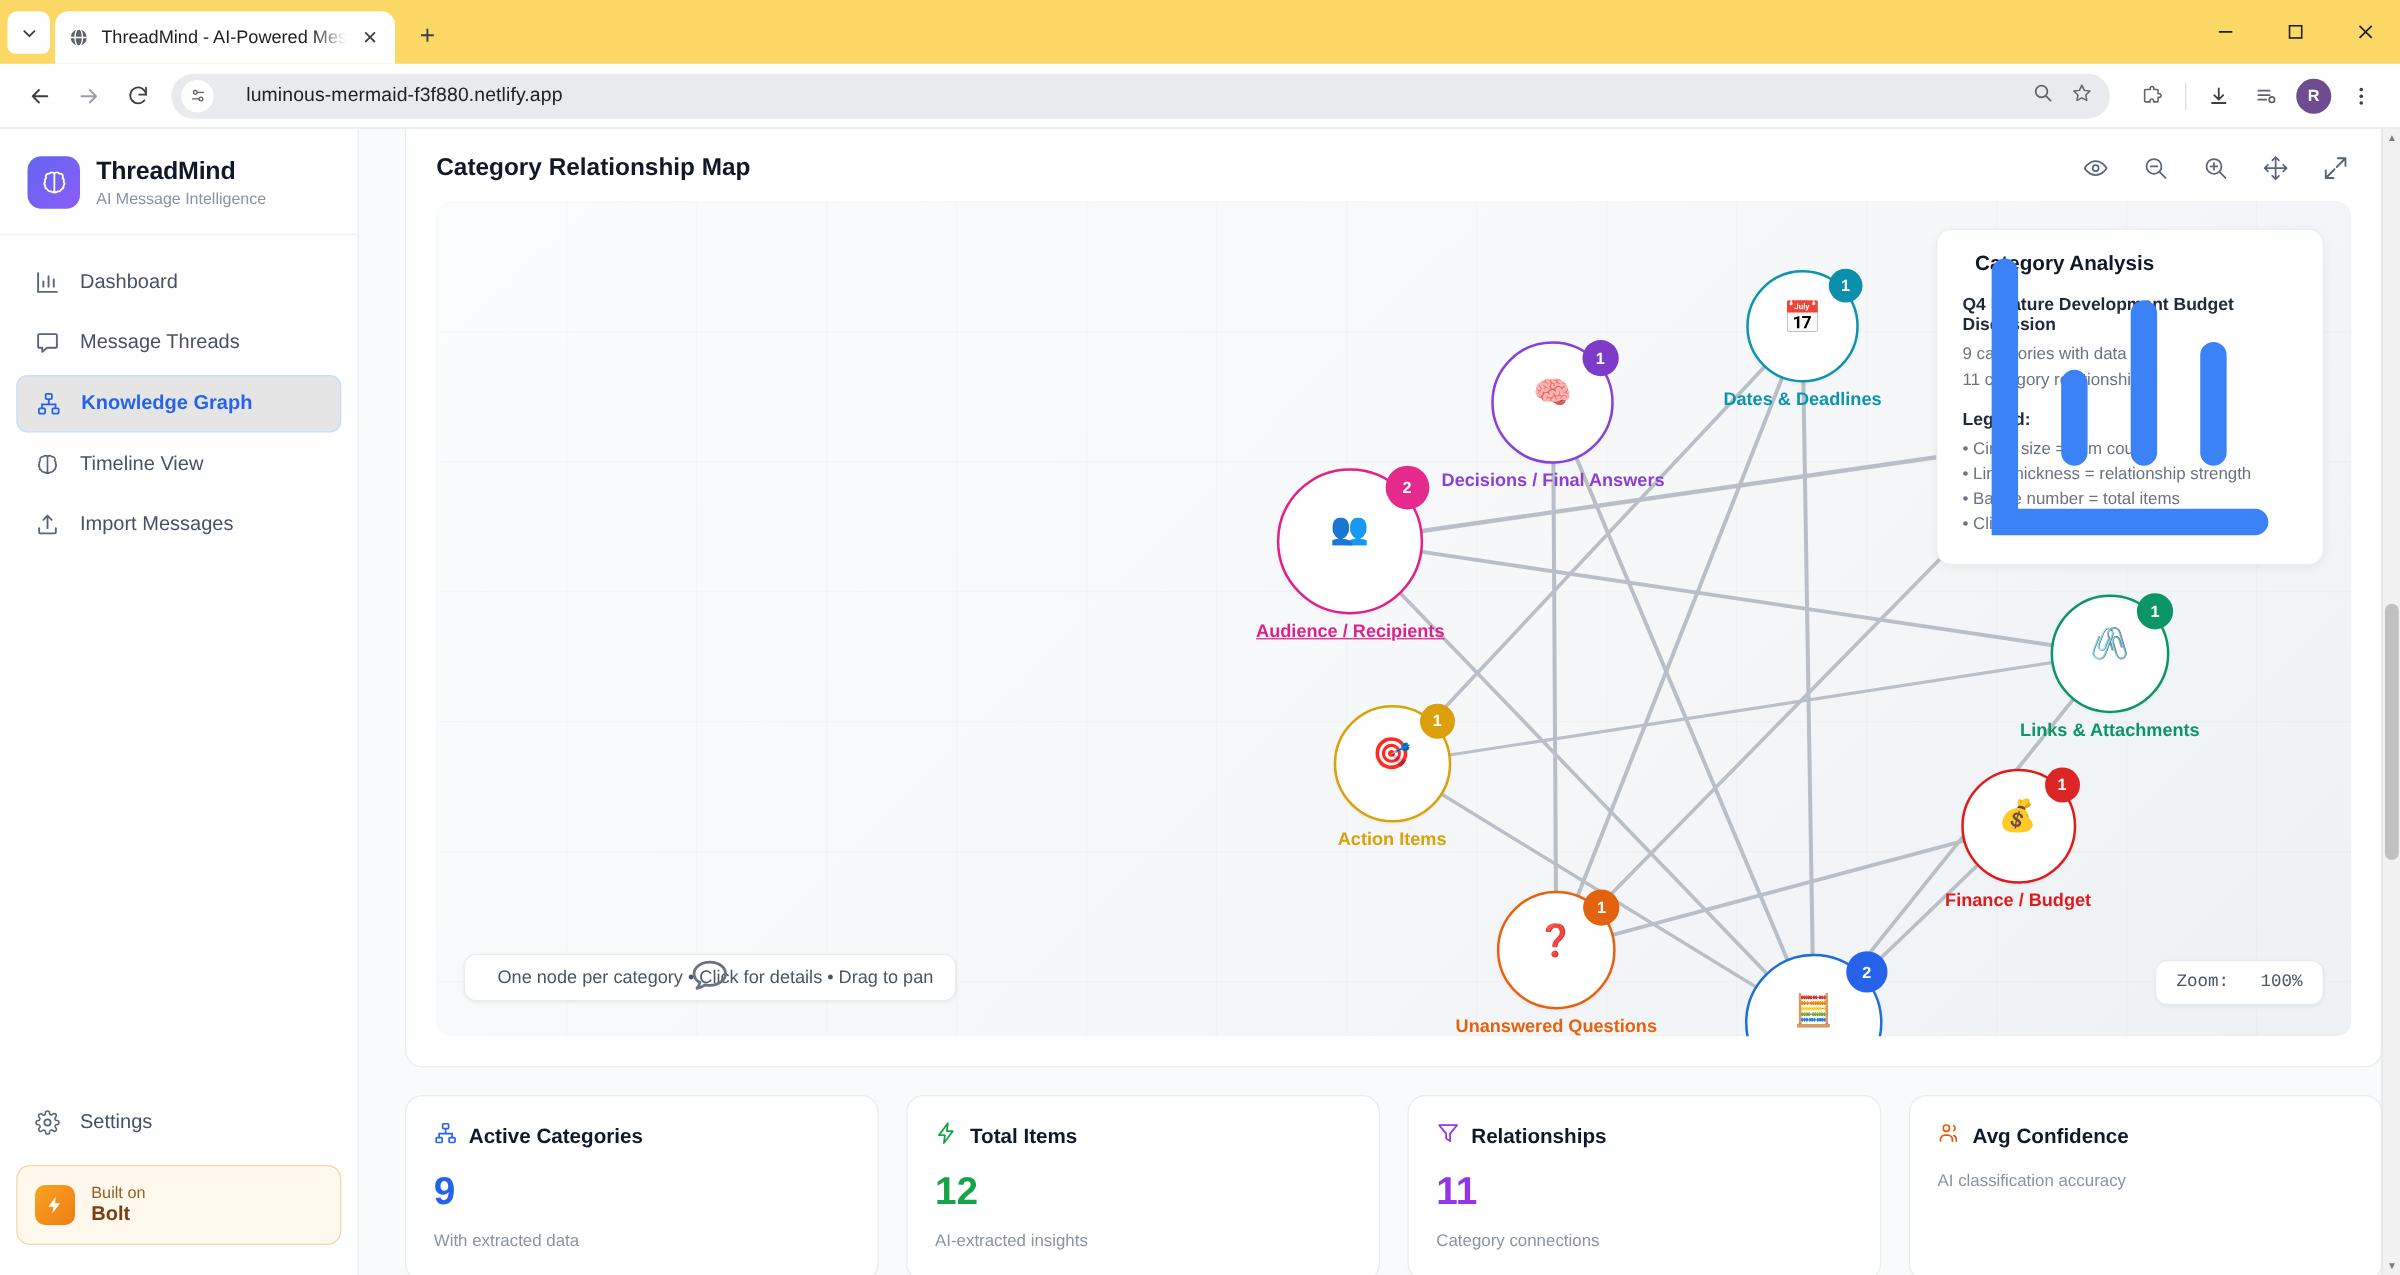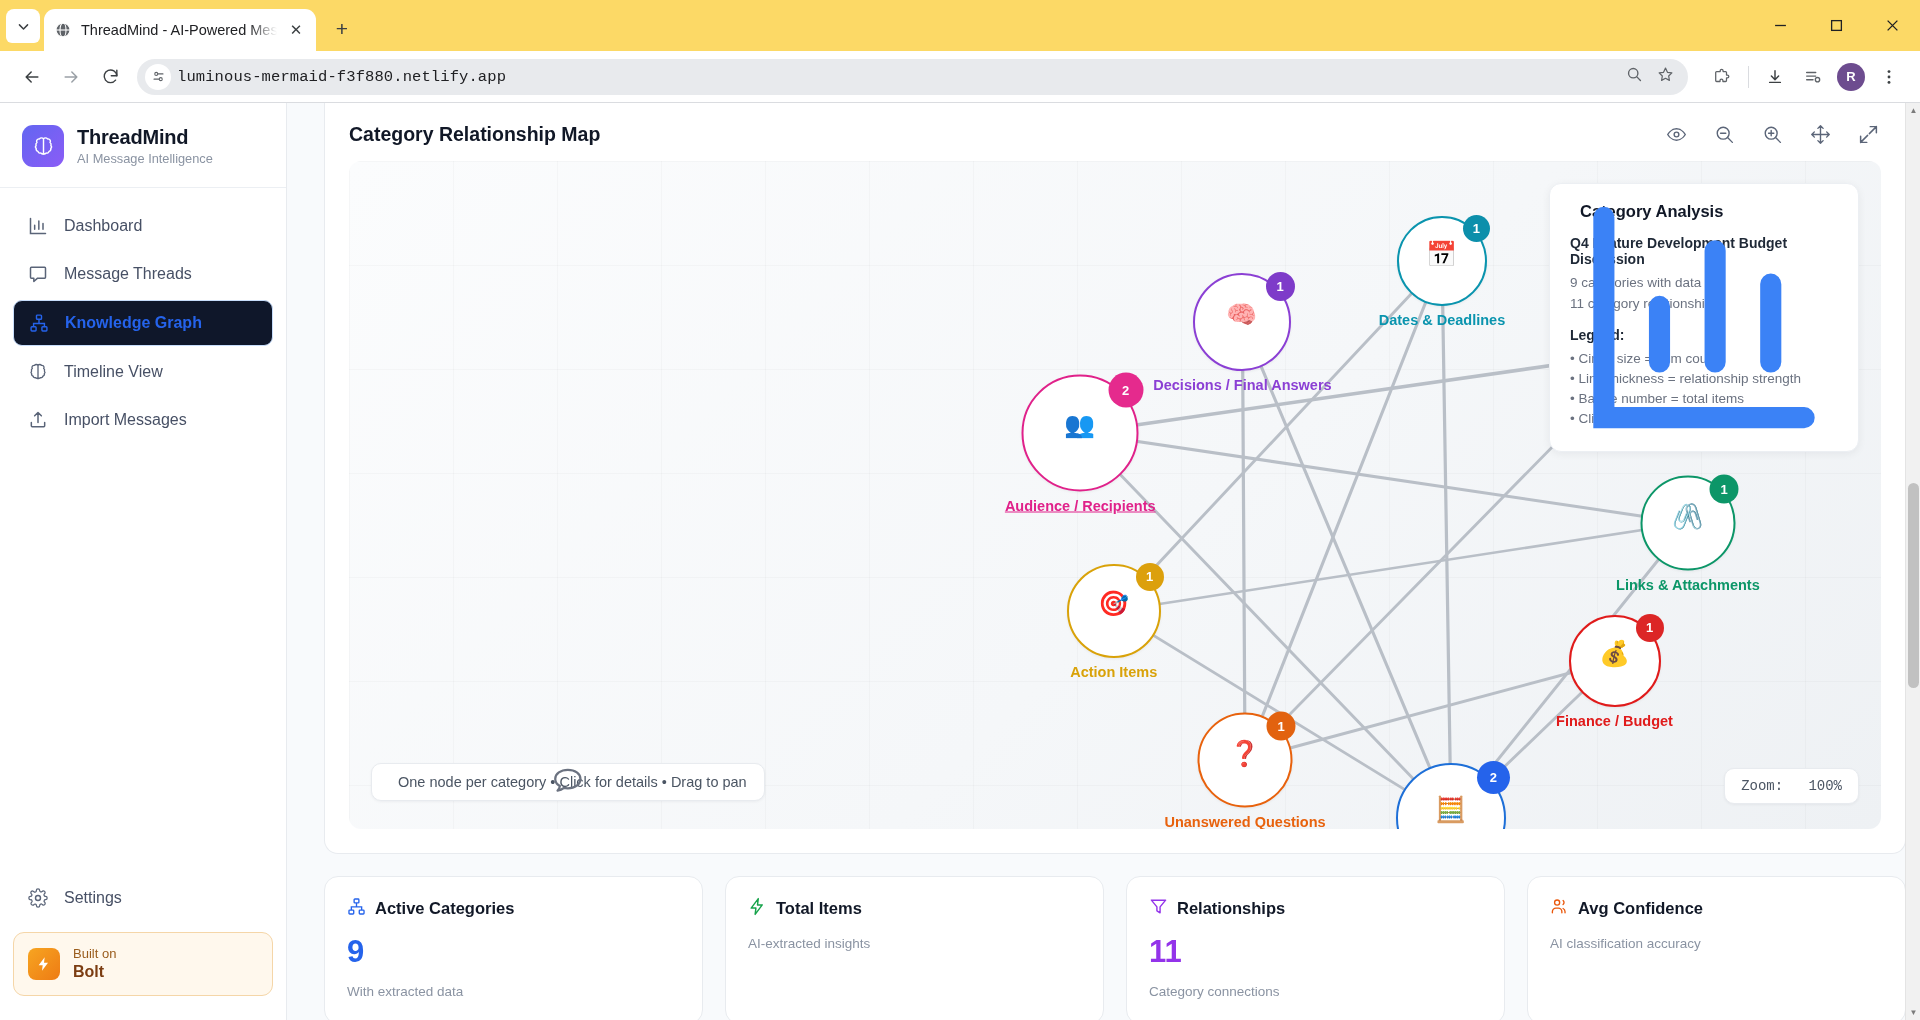--- a/index.html
+++ b/index.html
@@ -55,22 +55,21 @@
     height: 52px; background: #ffffff; display: flex; align-items: center;
     padding: 0 14px; gap: 3px; border-bottom: 1px solid #dadce0;
   }
   .nav-btn { width: 36px; height: 36px; border-radius: 50%; display:flex; align-items:center; justify-content:center; color:#5f6368; }
   .nav-btn.back  { color:#3c4043; font-size:19px; }
   .nav-btn.fwd   { color:#9aa0a6; font-size:19px; }
   .nav-btn.rel   { color:#3c4043; font-size:18px; }
   .omnibox {
     flex: 1; height: 36px; background: #e8eaed; border-radius: 18px;
     display: flex; align-items: center; padding: 0 14px 0 8px; margin: 0 8px 0 6px;
-    gap: 6px;
-    font-family: Liberation Mono, monospace;
+    gap: 26px;
   }
   .omni-icon {
     width: 26px; height: 26px; background: #fff; border-radius: 50%;
     display: flex; align-items: center; justify-content: center;
     color:#5f6368; font-size: 13px;
   }
   .omni-url { font-size: 15.5px; color: #202124; letter-spacing: 0.1px; }
   .omni-right { margin-left: auto; display:flex; align-items:center; gap: 14px; color:#5f6368; font-size:16px; }
   .tb-actions { display: flex; align-items: center; gap: 4px; margin-left: 6px; }
   .tb-icon { width: 34px; height: 34px; border-radius: 50%; display:flex; align-items:center; justify-content:center; color:#5f6368; font-size:17px; }
@@ -98,21 +97,21 @@
   .brand-name { font-size: 20px; font-weight: 700; color: #111827; letter-spacing: -0.2px; }
   .brand-sub  { font-size: 12.8px; color: #8a93a2; margin-top: 2px; }
 
   .nav { padding: 16px 13px 0 13px; display: flex; flex-direction: column; gap: 4px; }
   .nav-item {
     display: flex; align-items: center; gap: 15px;
     padding: 12px 14px; border-radius: 9px;
     font-size: 16px; color: #475065; font-weight: 500;
   }
   .nav-item .ico { width: 22px; display:flex; align-items:center; justify-content:center; color:#5a6478; }
-  .nav-item.active { background: #0f172a; border: 1px solid #c7ddfb; color: #2563eb; font-weight: 600; }
+  .nav-item.active { background: #e5e5e5; border: 1px solid #c7ddfb; color: #2563eb; font-weight: 600; }
   .nav-item.active .ico { color: #2563eb; }
 
   .sidebar-bottom { margin-top: auto; padding: 0 13px 24px 13px; }
   .bolt-card {
     margin-top: 12px; border: 1px solid #f5d6a8; background: #fff8ed;
     border-radius: 11px; padding: 13px 14px; display:flex; align-items:center; gap: 13px;
   }
   .bolt-logo {
     width: 32px; height: 32px; border-radius: 8px;
     background: linear-gradient(135deg,#f7a521,#ee7b14);
@@ -602,20 +601,21 @@
 
           <div class="stat">
             <div class="stat-head">
               <span>
                 <svg width="19" height="19" viewBox="0 0 24 24">
                     <path d="M13 2L4 14h6l-1 8 9-12h-6z" fill="none" stroke="#16a34a" stroke-width="1.8" stroke-linejoin="round"></path>
                   </svg>
               </span>
               <span class="stat-name">Total Items</span>
             </div>
+            <div class="stat-value" style="color:#16a34a">12</div>
             <div class="stat-sub">AI-extracted insights</div>
           </div>
 
           <div class="stat">
             <div class="stat-head">
               <span>
                 <svg width="19" height="19" viewBox="0 0 24 24">
                     <path d="M3 4h18l-7 8.5V20l-4-2.5v-5z" fill="none" stroke="#9333ea" stroke-width="1.8" stroke-linejoin="round"></path>
                   </svg>
               </span>

